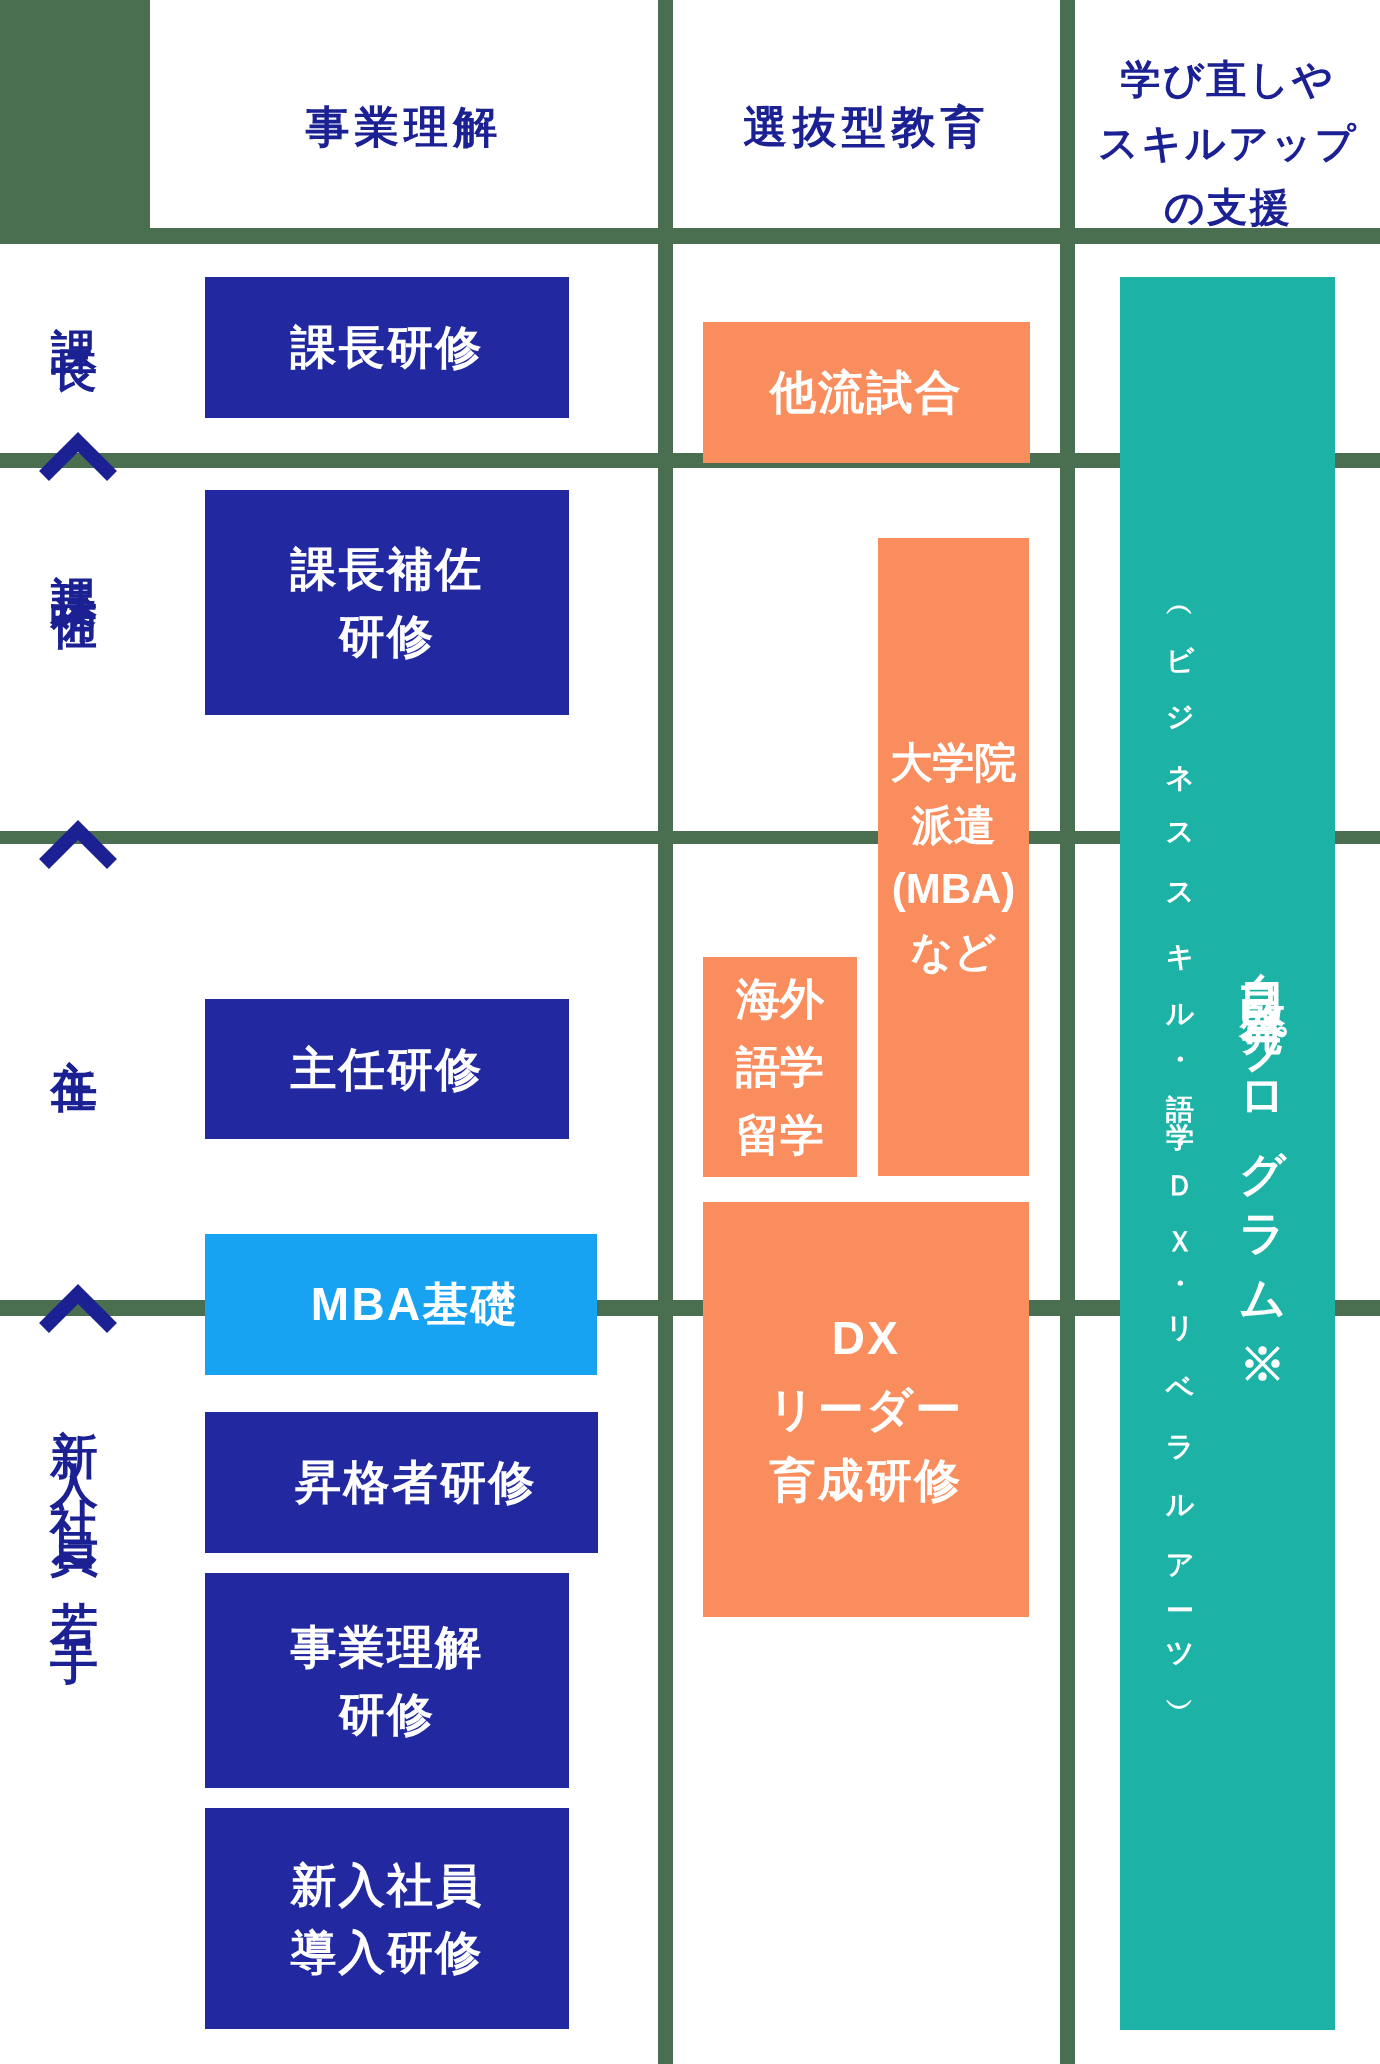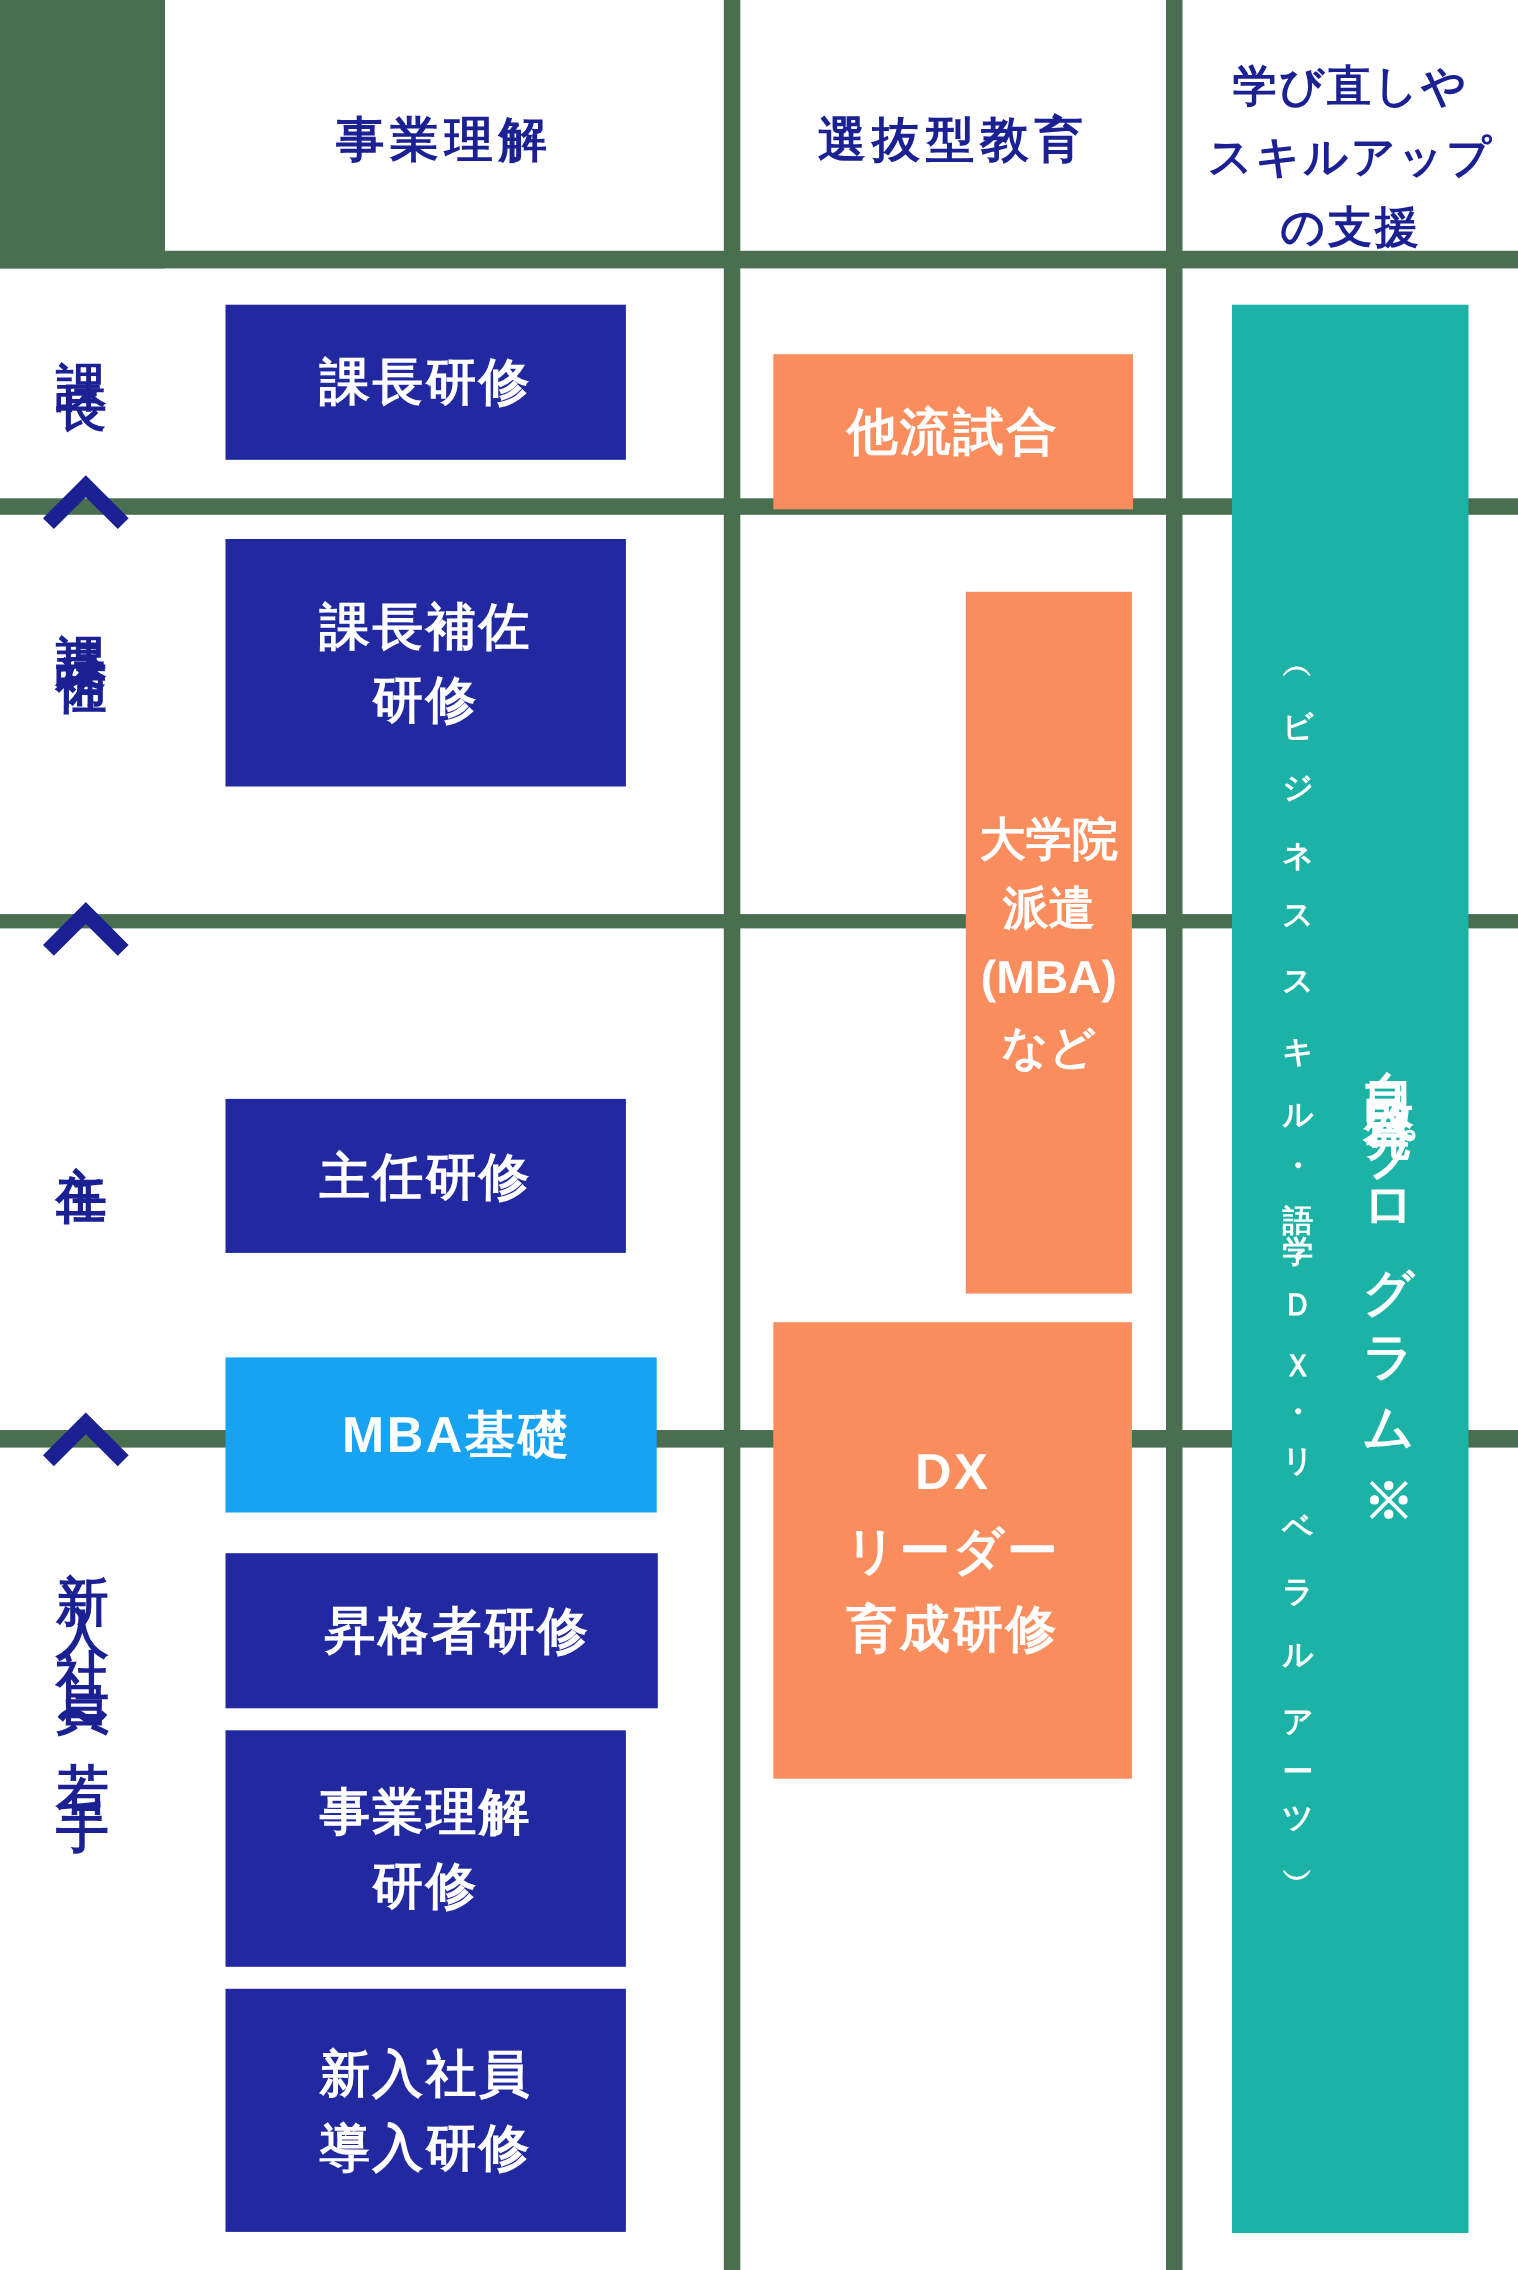--- a/index.html
+++ b/index.html
@@ -109,20 +109,23 @@
   <div class="box navy c1 b-jigyo">事業理解
 研修</div>
   <div class="box navy c1 b-shinnyu">新入社員
 導入研修</div>
 
   <div class="box orange b-taryu">他流試合</div>
   <div class="box orange b-daigakuin">大学院
 派遣
 (MBA)
 など</div>
+  <div class="box orange b-kaigai">海外
+語学
+留学</div>
   <div class="box orange b-dx">DX
 リーダー
 育成研修</div>
 
   <div class="teal-box">
     <span class="vtext teal-sub">（ビジネススキル・語学・ＤＸ・リベラルアーツ）</span>
     <span class="vtext teal-main">自己啓発プログラム※</span>
   </div>
 
 </div>

